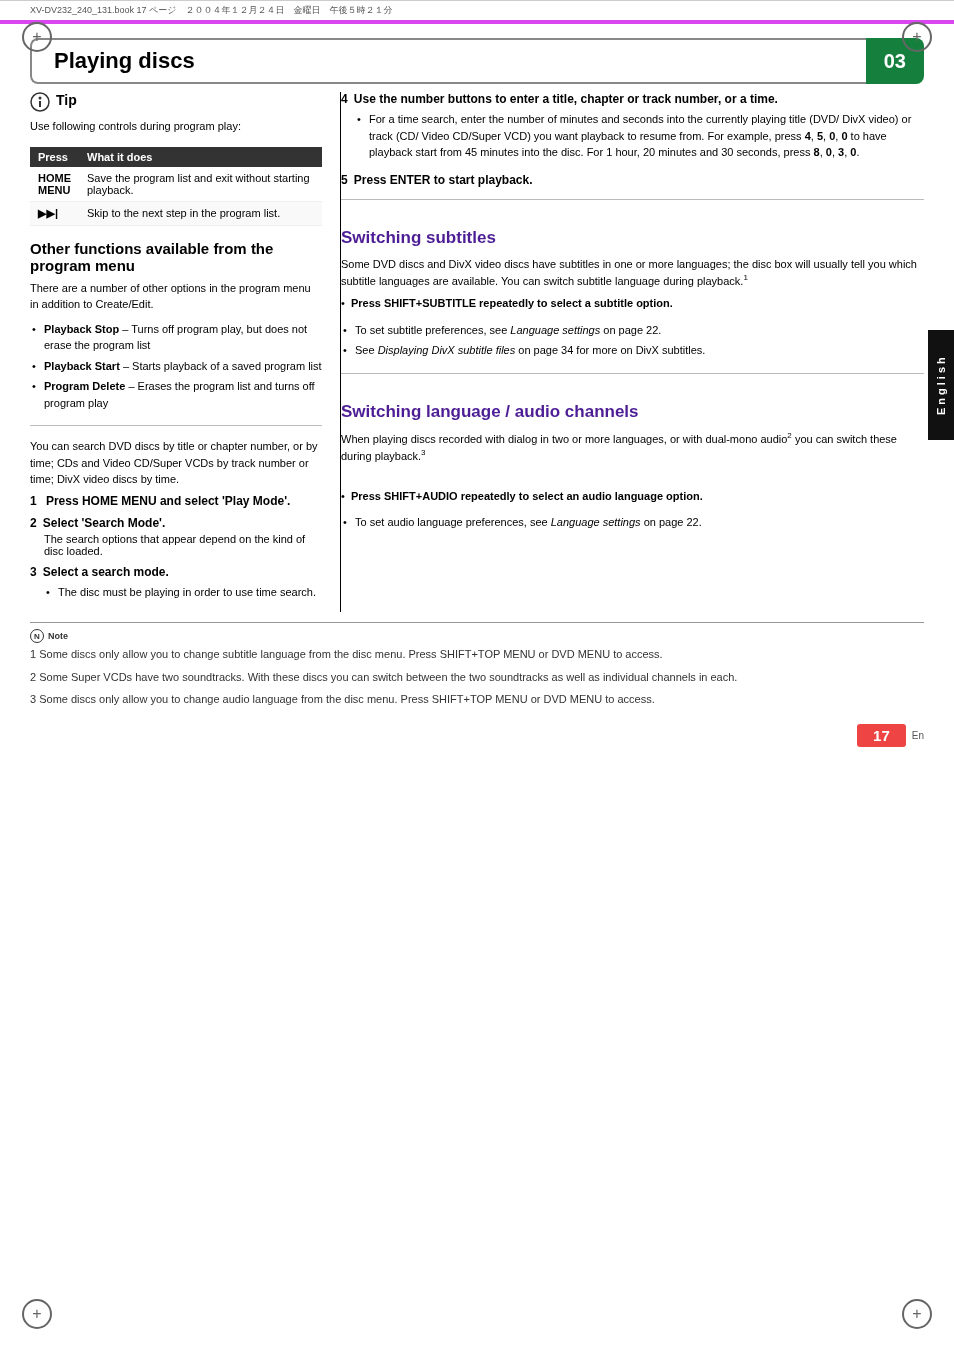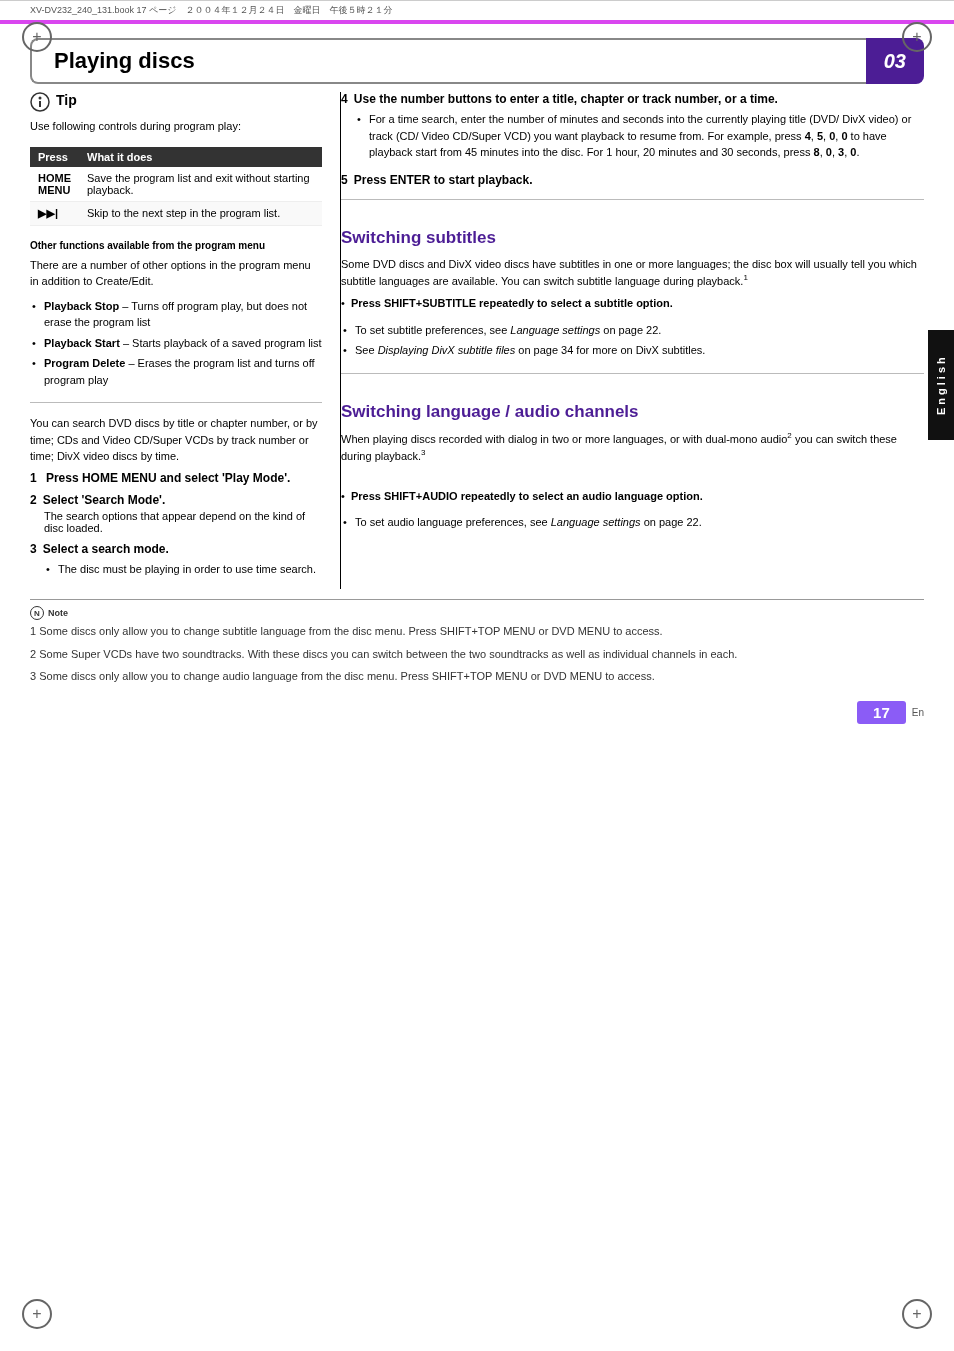--- a/index.html
+++ b/index.html
@@ -62,21 +62,21 @@
       background: #f9f9f9;
     }
 
     .btn-label {
       font-weight: bold;
       font-size: 11px;
     }
 
     
     .section-heading {
-      font-size: 10px;
+      font-size: 15px;
       font-weight: bold;
       margin-bottom: 6px;
       color: #000;
     }
 
     .large-section-heading {
       font-size: 18px;
       font-weight: bold;
       margin-bottom: 8px;
       margin-top: 28px;
@@ -216,31 +216,30 @@
       border: 2.5px solid #888;
       border-right: none;
       padding: 8px 22px;
       border-radius: 8px 0 0 8px;
       flex: 1;
       display: flex;
       align-items: center;
     }
 
     .title-num {
-      background: #4c1d95;
+      background: #15803d;
       color: #fff;
       font-size: 20px;
       font-weight: bold;
       padding: 8px 18px;
       border-radius: 0 8px 8px 0;
       display: flex;
       align-items: center;
       min-width: 56px;
       justify-content: center;
-      font-style: italic;
     }
 
     .two-col {
       display: flex;
       gap: 0;
       padding: 0 30px;
     }
 
     .col-left {
       flex: 0 0 310px;
@@ -272,21 +271,21 @@
     }
 
     .page-footer {
       display: flex;
       justify-content: space-between;
       align-items: center;
       padding: 10px 30px 20px 30px;
     }
 
     .pg-badge {
-      background: #8b5cf6;
+      background: #ef4444;
       color: #fff;
       font-size: 15px;
       font-weight: bold;
       padding: 3px 16px;
       border-radius: 3px;
     }
 
     .pg-en {
       color: #555;
       font-size: 10px;

